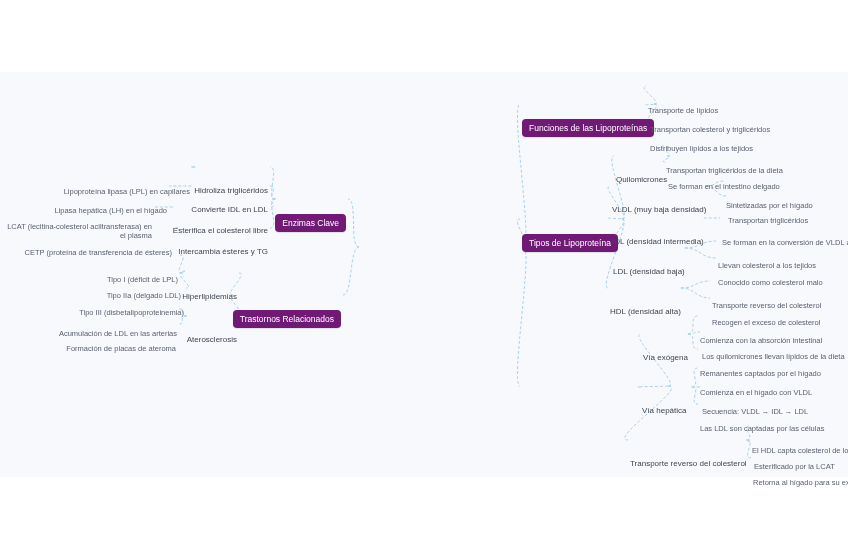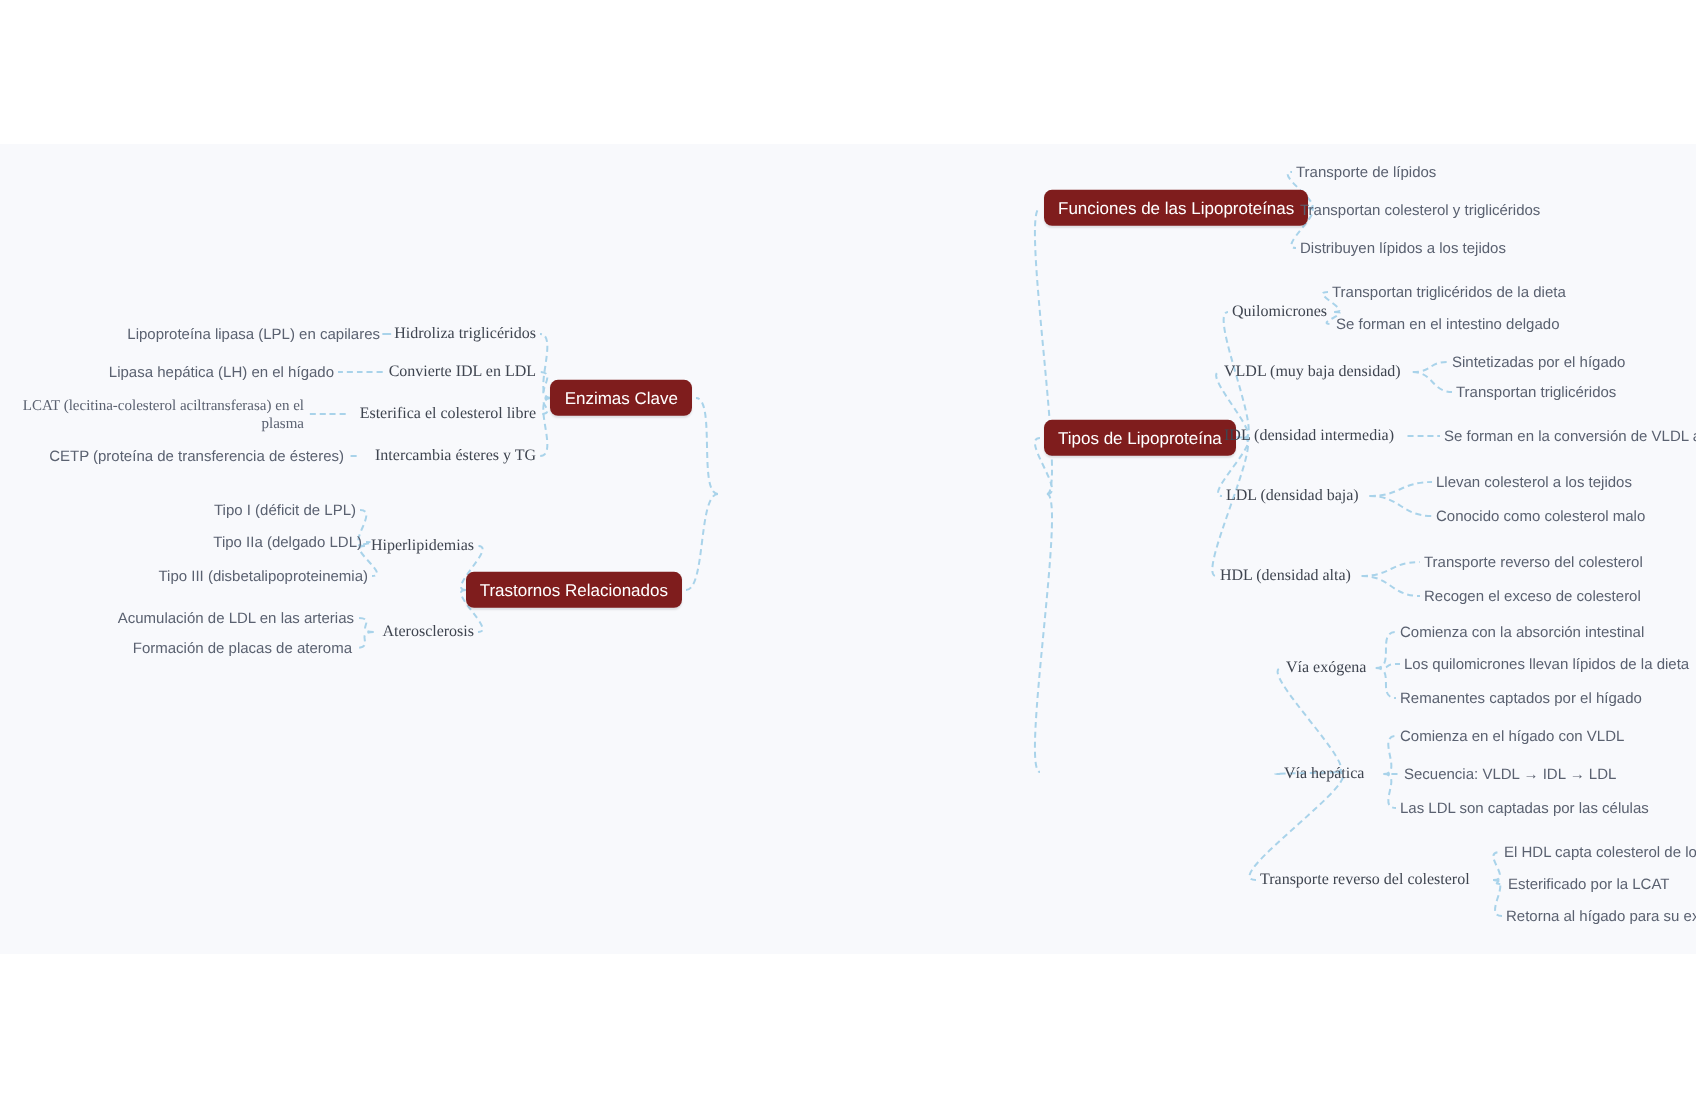--- a/index.html
+++ b/index.html
@@ -1,28 +1,28 @@
 <!DOCTYPE html>
 <html><head>
 <meta charset="utf-8">
 <style>
   html,body{margin:0;padding:0;}
   #stage{position:relative;width:848px;height:549px;background:#ffffff;overflow:hidden;
          font-family:"Liberation Sans",sans-serif;}
   #canvas-bg{position:absolute;left:0;top:72px;width:848px;height:405px;background:#f8f9fc;}
   #edges{position:absolute;left:0;top:0;width:848px;height:549px;pointer-events:none;}
-  .node{position:absolute;transform:translateY(-50%);white-space:nowrap;z-index:2;line-height:1.2;}
+  .node{position:absolute;transform:translateY(-50%);white-space:nowrap;z-index:2;line-height:1.2;margin-top:24px;}
   .node--central{background:#f6bb42;border:1px solid #e9a93a;border-radius:4px;color:#3f3a2a;
                  font-size:10px;font-weight:bold;padding:5px 9px;box-shadow:0 1px 2px rgba(0,0,0,.18);}
-  .node--branch{background:#7f1d1d;border-radius:4px;color:#ffffff;font-size:8.5px;padding:4px 7px;
+  .node--branch{background:#701a75;border-radius:4px;color:#ffffff;font-size:8.5px;padding:4px 7px;
                 box-shadow:0 1px 1px rgba(0,0,0,.10);}
-  .node--sub{color:#3f4550;font-size:8px;font-family:Liberation Serif, serif;}
+  .node--sub{color:#3f4550;font-size:8px;}
   .node--leaf{color:#5a6170;font-size:7.5px;}
   .align-r{text-align:right;}
-  .wrap{white-space:normal;font-family:Liberation Serif, serif;}
+  .wrap{white-space:normal;}
 </style>
 </head>
 <body>
 
 <div id="stage">
   <div id="canvas-bg"></div>
   <svg id="edges">
       <path d="M523.46875,247 C533.46875,247 510,104 520,104" fill="none" stroke="#a9d3ea" stroke-width="1" stroke-dasharray="3,2"></path>
       <path d="M523.46875,247 C533.46875,247 510,219 520,219" fill="none" stroke="#a9d3ea" stroke-width="1" stroke-dasharray="3,2"></path>
       <path d="M523.46875,247 C533.46875,247 510,386 520,386" fill="none" stroke="#a9d3ea" stroke-width="1" stroke-dasharray="3,2"></path>

